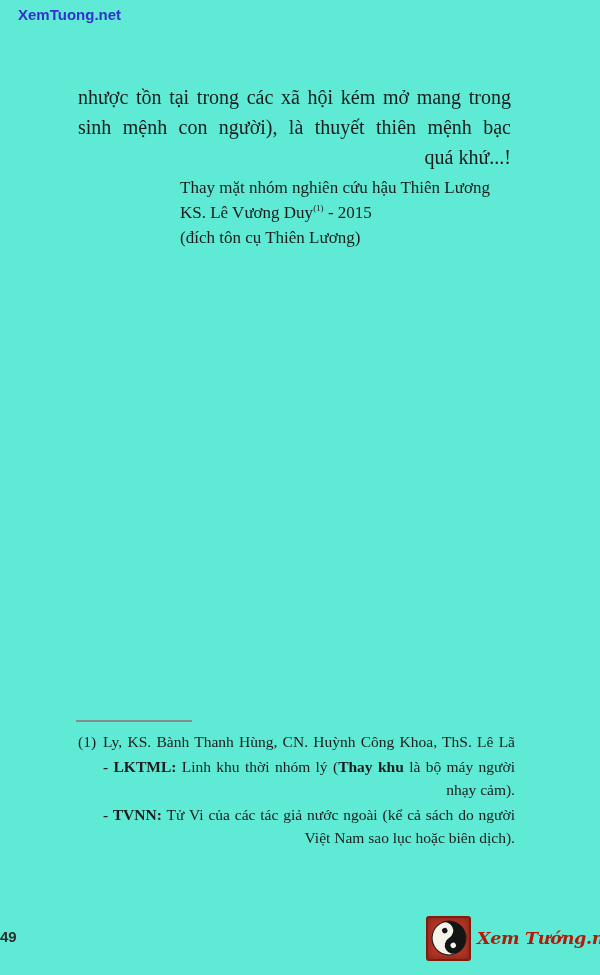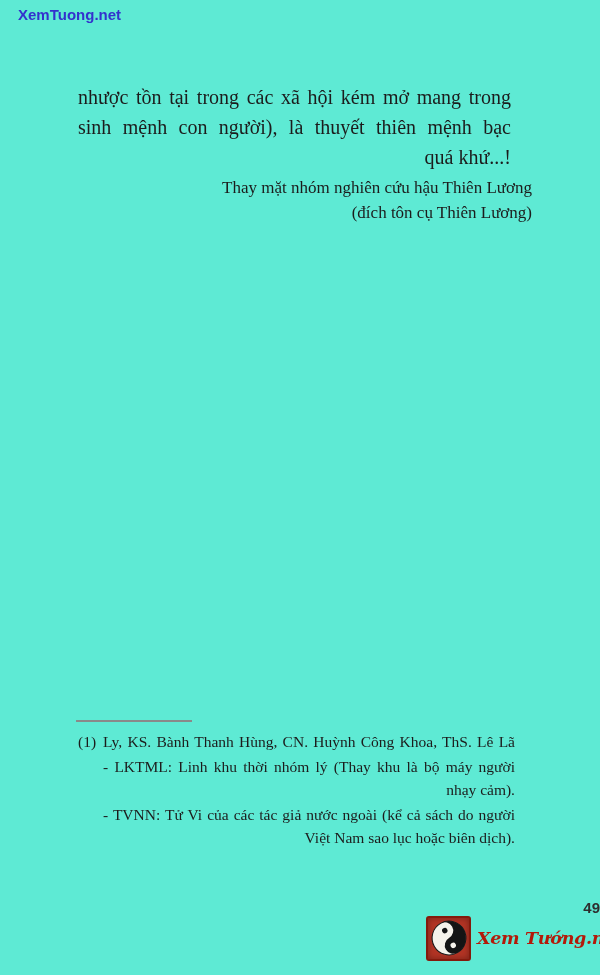--- a/index.html
+++ b/index.html
@@ -35,24 +35,24 @@
     font-size: 20px;
     line-height: 30px;
     color: #1c1c1c;
   }
   .jline { text-align: justify; text-align-last: justify; }
   .lline { text-align: right; }
 
   
   .signature {
     position: absolute;
-    left: 192px;
+    left: 180px;
     top: 175px;
     width: 340px;
-    text-align: right;
+    text-align: left;
     font-size: 17px;
     line-height: 25px;
     color: #1c1c1c;
   }
   .signature sup { font-size: 9px; vertical-align: super; line-height: 0; }
 
   
   .footnote-divider {
     position: absolute;
     left: 76px;
@@ -73,29 +73,29 @@
   .footnote .para {
     position: relative;
     margin: 0 0 2px 0;
     padding-left: 25px;
   }
   .footnote .marker {
     position: absolute;
     left: 0;
     top: 0;
   }
-  .footnote b { font-weight: normal; }
+  .footnote b { font-weight: bold; }
 
   
   .page-number {
     position: absolute;
     left: 0;
-    top: 899px;
-    width: 600px;
-    text-align: right;
+    top: 928px;
+    width: 530px;
+    text-align: left;
     font-family: "Liberation Sans", sans-serif;
     font-size: 15px;
     font-weight: bold;
     color: #2e2e2e;
   }
 
   
   .logo {
     position: absolute;
     left: 426px;
@@ -138,20 +138,21 @@
   <a class="site-link">XemTuong.net</a>
 
   <div class="body-paragraph">
     <div class="jline">nhược tồn tại trong các xã hội kém mở mang trong</div>
     <div class="jline">sinh mệnh con người), là thuyết thiên mệnh bạc</div>
     <div class="lline">quá khứ...!</div>
   </div>
 
   <div class="signature">
     <div>Thay mặt nhóm nghiên cứu hậu Thiên Lương</div>
+    <div><span>KS. Lê Vương Duy</span><sup>(1)</sup><span> - 2015</span></div>
     <div>(đích tôn cụ Thiên Lương)</div>
   </div>
 
   <div class="footnote-divider"></div>
 
   <div class="footnote">
     <div class="para">
       <span class="marker">(1)</span>
       <div class="jline">Ly, KS. Bành Thanh Hùng, CN. Huỳnh Công Khoa, ThS. Lê Lã</div>
     </div>

